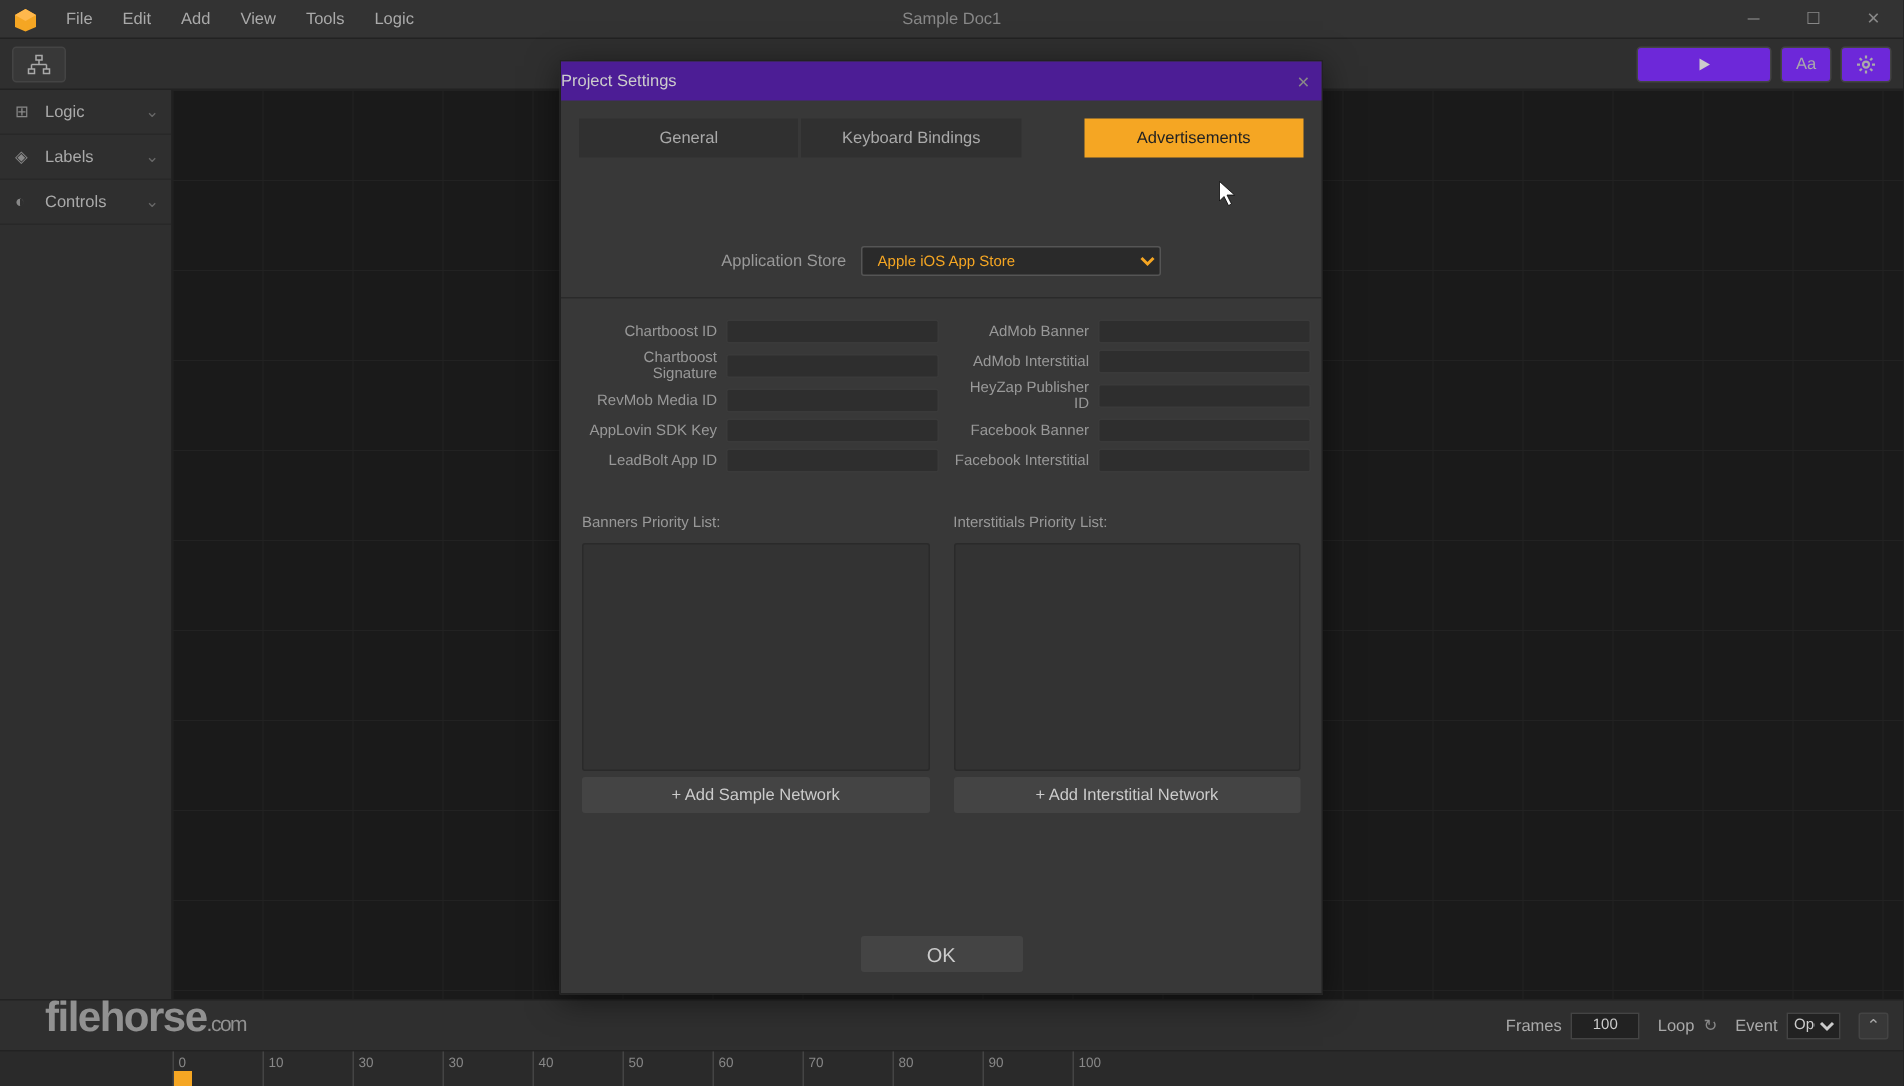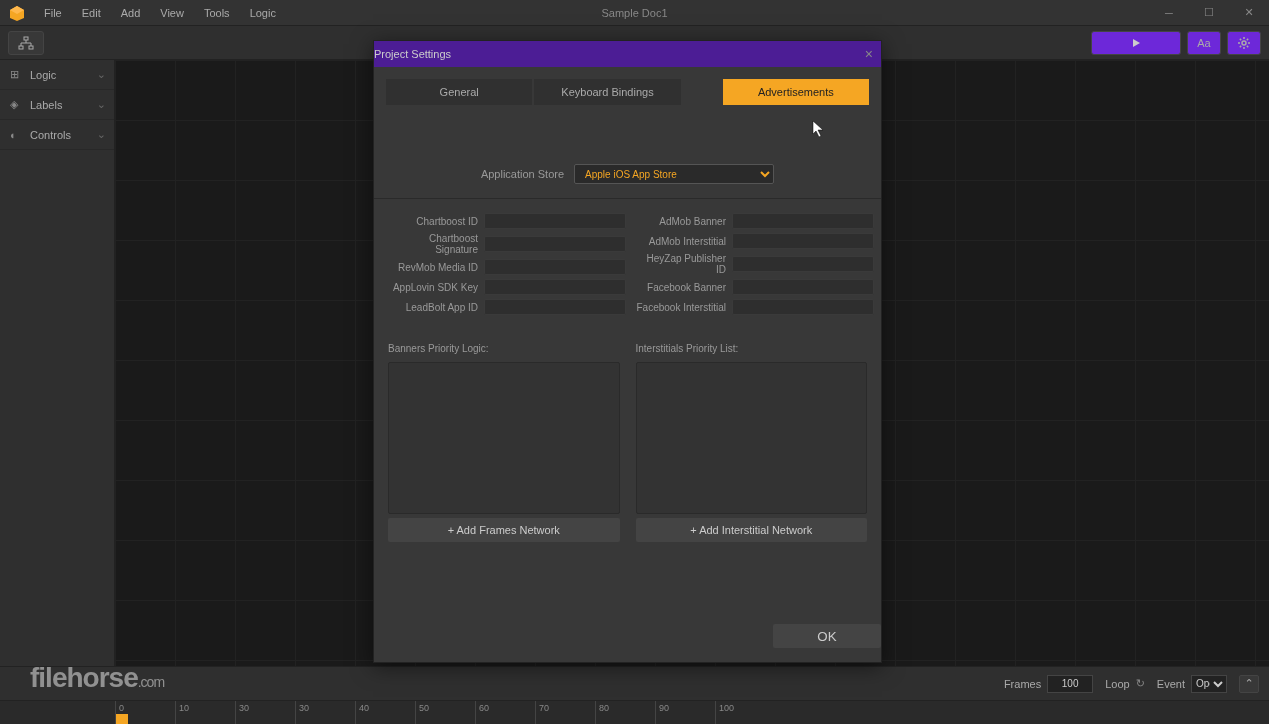--- a/index.html
+++ b/index.html
@@ -51,21 +51,21 @@
 .field-row { display: flex; align-items: center; margin-bottom: 4px; }
 .field-row label { flex: 0 0 96px; text-align: right; color: #999; font-size: 10px; padding-right: 6px; }
 .field-row input { flex: 1; height: 16px; background: #2e2e2e; border: 1px solid #3a3a3a; border-radius: 2px; color: #ccc; font-size: 10px; padding: 0 4px; }
 
 .lists-row { display: flex; gap: 16px; margin-top: 24px; }
 .list-col { flex: 1; }
 .list-label { color: #999; font-size: 10px; margin-bottom: 8px; display: block; }
 .list-box { height: 152px; background: #333; border: 1px solid #2a2a2a; border-radius: 2px; }
 .add-btn { width: 100%; height: 24px; margin-top: 4px; background: #444; border: none; color: #ccc; font-size: 11px; cursor: pointer; border-radius: 2px; }
 
-.dialog-footer { display: flex; justify-content: flex-end; padding: 70px 0 14px 0; }
+.dialog-footer { display: flex; justify-content: center; padding: 70px 0 14px 0; }
 .ok-btn { width: 108px; height: 24px; background: #444; border: none; color: #ccc; border-radius: 2px; cursor: pointer; }
 
 
 .timeline-bar { height: 34px; background: #2f2f2f; border-top: 1px solid #222; display: flex; align-items: center; padding: 0 10px; gap: 12px; justify-content: flex-end; position: relative; }
 .timeline-bar .tl-item { display: flex; align-items: center; gap: 6px; color: #aaa; }
 .timeline-bar .tl-input { width: 46px; height: 18px; background: #222; border: 1px solid #444; color: #ccc; text-align: center; font-size: 10px; }
 .timeline-bar .tl-select { width: 36px; height: 18px; background: #222; border: 1px solid #444; color: #ccc; font-size: 10px; }
 .timeline-bar .collapse-btn { width: 20px; height: 18px; background: #383838; border: 1px solid #444; color: #aaa; display: flex; align-items: center; justify-content: center; border-radius: 2px; }
 
 .ruler-area { height: 24px; background: #2a2a2a; border-top: 1px solid #222; position: relative; padding-left: 115px; }
@@ -246,23 +246,23 @@
             <input style="">
           </div>
         <div class="field-row">
             <label>Facebook Interstitial</label>
             <input style="">
           </div>
       </div>
     </div>
     <div class="lists-row">
       <div class="list-col">
-        <span class="list-label">Banners Priority Logic:</span>
+        <span class="list-label">Banners Priority List:</span>
         <div class="list-box"></div>
-        <button class="add-btn">+ <span>Add Frames Network</span></button>
+        <button class="add-btn">+ <span>Add Sample Network</span></button>
       </div>
       <div class="list-col">
         <span class="list-label">Interstitials Priority List:</span>
         <div class="list-box"></div>
         <button class="add-btn">+ <span>Add Interstitial Network</span></button>
       </div>
     </div>
   </div>
   <div class="dialog-footer">
     <button class="ok-btn">OK</button>

